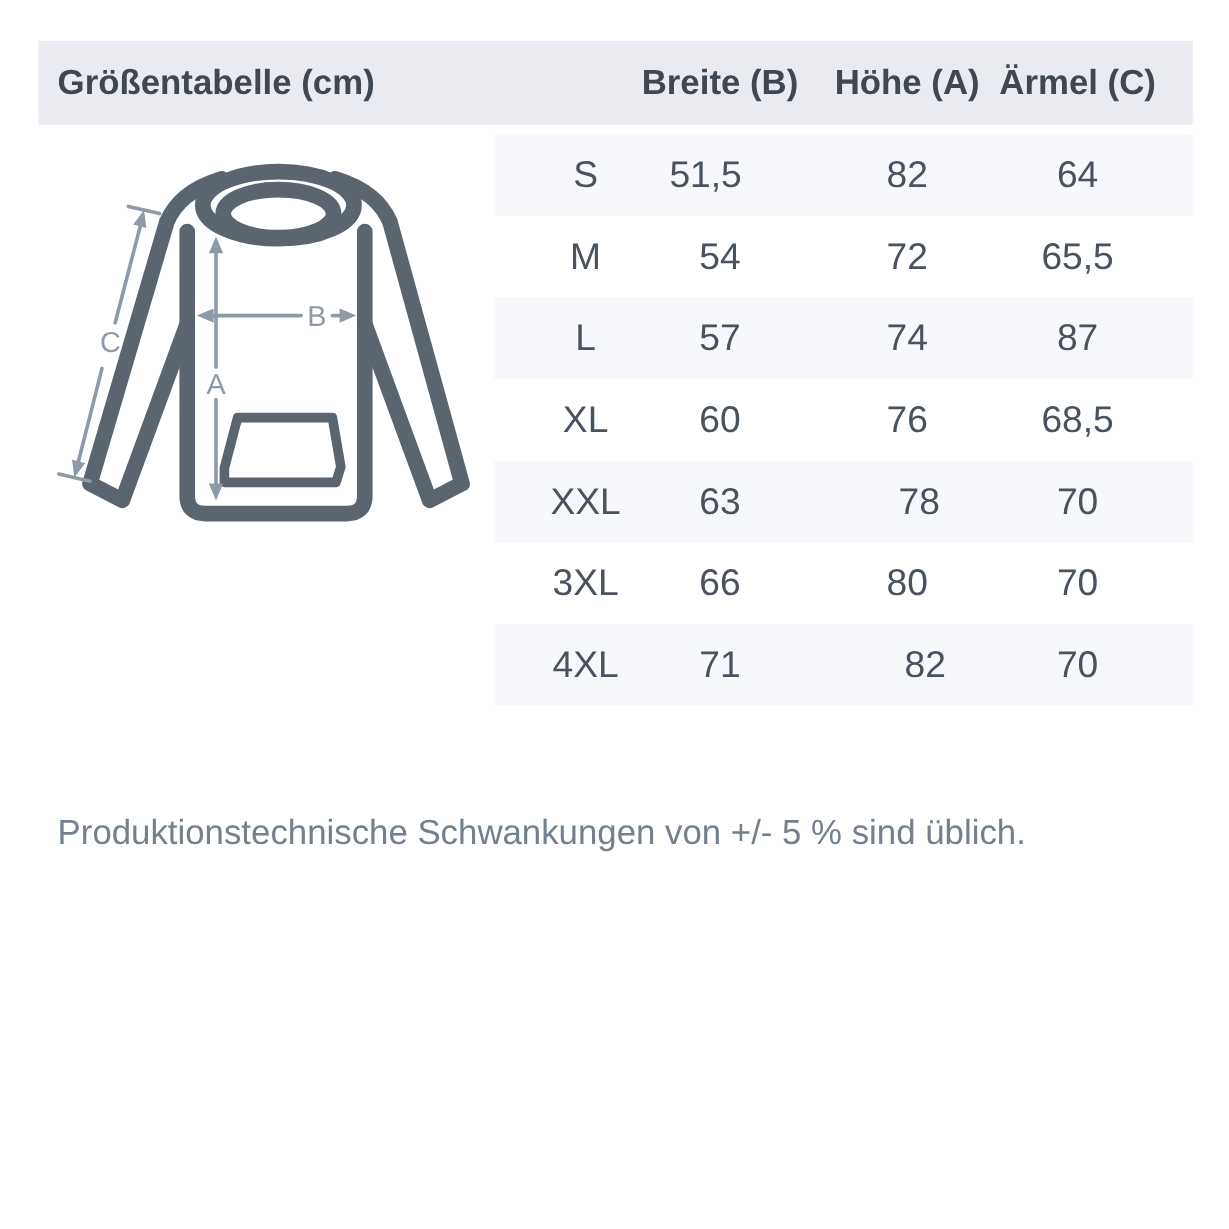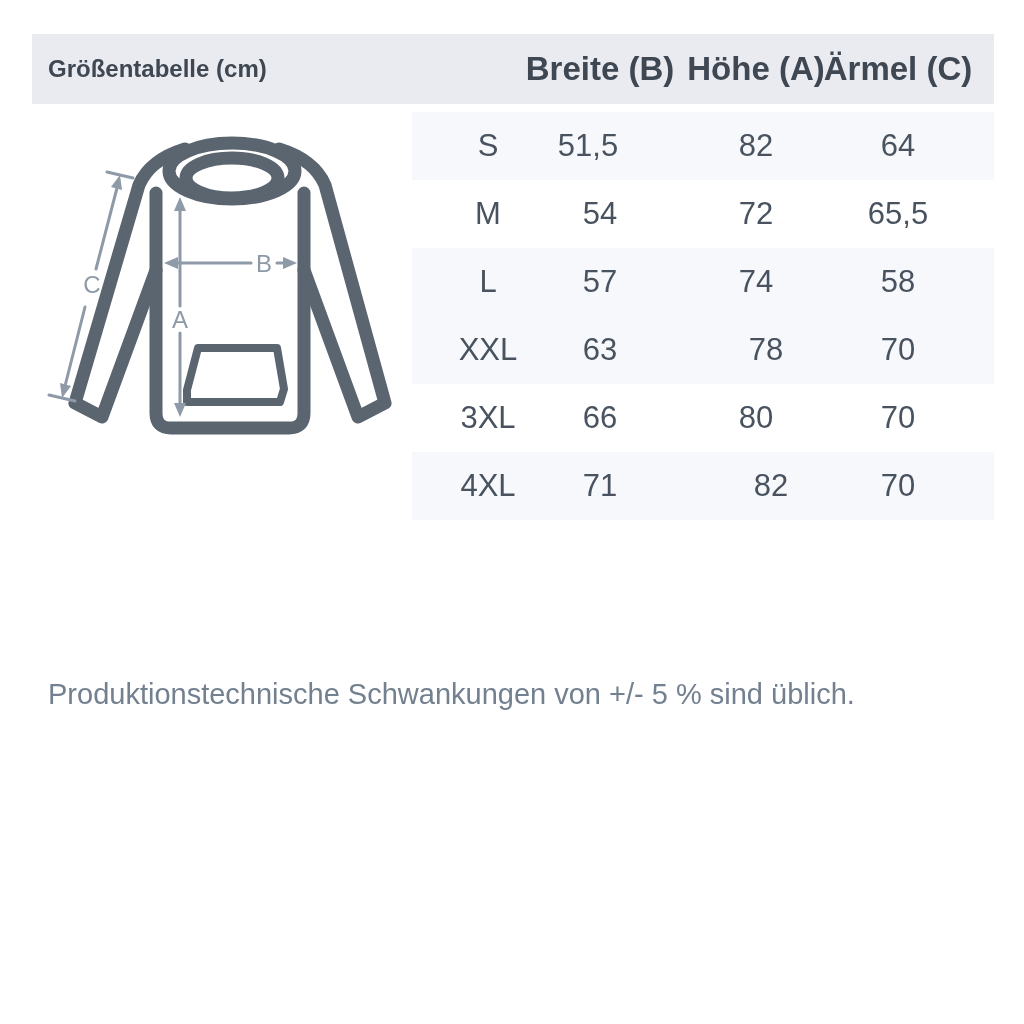--- a/index.html
+++ b/index.html
@@ -7,25 +7,25 @@
     position:relative;width:1024px;height:1024px;background:#ffffff;overflow:hidden;
     font-family:"Liberation Sans","DejaVu Sans",sans-serif;
   }
   
   .header-bar{
     position:absolute;left:32px;top:34px;width:962px;height:70px;
     background:var(--header-bg,#e9ebf0);
   }
   .page-title{
     position:absolute;left:16px;top:0;height:70px;line-height:70px;
-    font-size:24px;font-weight:700;color:var(--heading-text,#3e4752);white-space:nowrap;
+    font-size:29px;font-weight:700;color:var(--heading-text,#3e4752);white-space:nowrap;
   }
   .col-header{
     position:absolute;top:0;height:70px;line-height:70px;transform:translateX(-50%);
-    font-size:33px;font-weight:700;color:var(--heading-text,#3e4752);white-space:nowrap;
+    font-size:29px;font-weight:700;color:var(--heading-text,#3e4752);white-space:nowrap;
   }
   .col-header.c1{left:568px;}
   .col-header.c2{left:724px;}
   .col-header.c3{left:866px;}
   
   .diagram{position:absolute;left:35px;top:125px;width:390px;height:330px;}
   .outline{stroke:var(--outline,#5a656f);stroke-width:13;fill:none;stroke-linecap:round;stroke-linejoin:round;}
   .pocket{stroke-width:8;}
   .mline{stroke:var(--arrow,#8e9aa8);stroke-width:3;fill:none;stroke-linecap:round;}
   .mhead{fill:var(--arrow,#8e9aa8);stroke:none;}
@@ -110,21 +110,27 @@
       <div class="trow">
         <span class="cell" style="left: 76px;">M</span>
         <span class="cell" style="left: 188px;">54</span>
         <span class="cell" style="left: 344px;">72</span>
         <span class="cell" style="left: 486px;">65,5</span>
       </div>
       <div class="trow striped">
         <span class="cell" style="left: 76px;">L</span>
         <span class="cell" style="left: 188px;">57</span>
         <span class="cell" style="left: 344px;">74</span>
-        <span class="cell" style="left: 486px;">58</span>
+        <span class="cell" style="left: 486px;">87</span>
+      </div>
+      <div class="trow">
+        <span class="cell" style="left: 76px;">XL</span>
+        <span class="cell" style="left: 188px;">60</span>
+        <span class="cell" style="left: 344px;">76</span>
+        <span class="cell" style="left: 486px;">68,5</span>
       </div>
       <div class="trow striped">
         <span class="cell" style="left: 76px;">XXL</span>
         <span class="cell" style="left: 188px;">63</span>
         <span class="cell" style="left: 344px; margin-left: 10px;">78</span>
         <span class="cell" style="left: 486px;">70</span>
       </div>
       <div class="trow">
         <span class="cell" style="left: 76px;">3XL</span>
         <span class="cell" style="left: 188px;">66</span>

